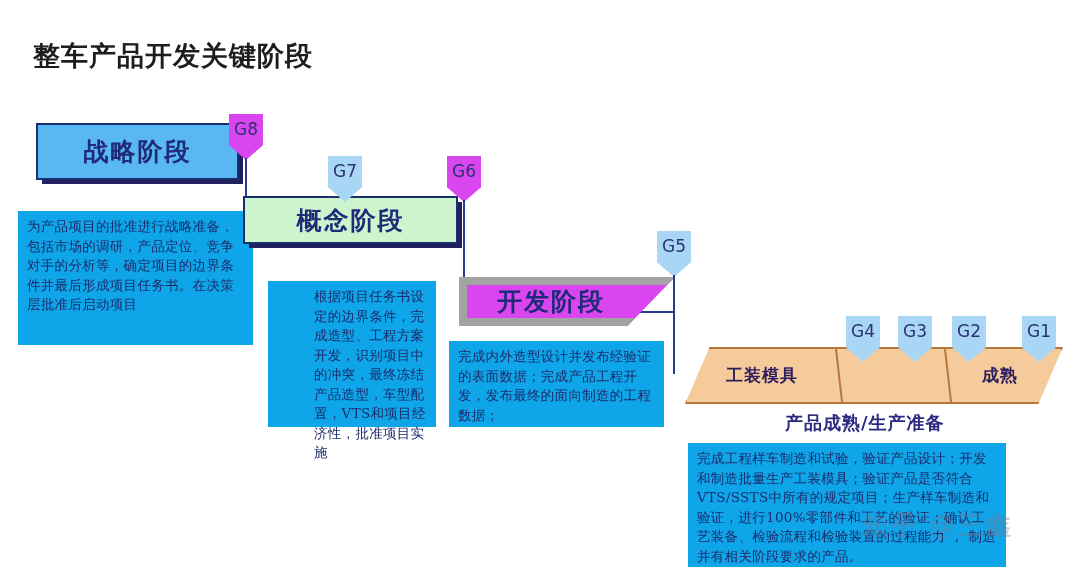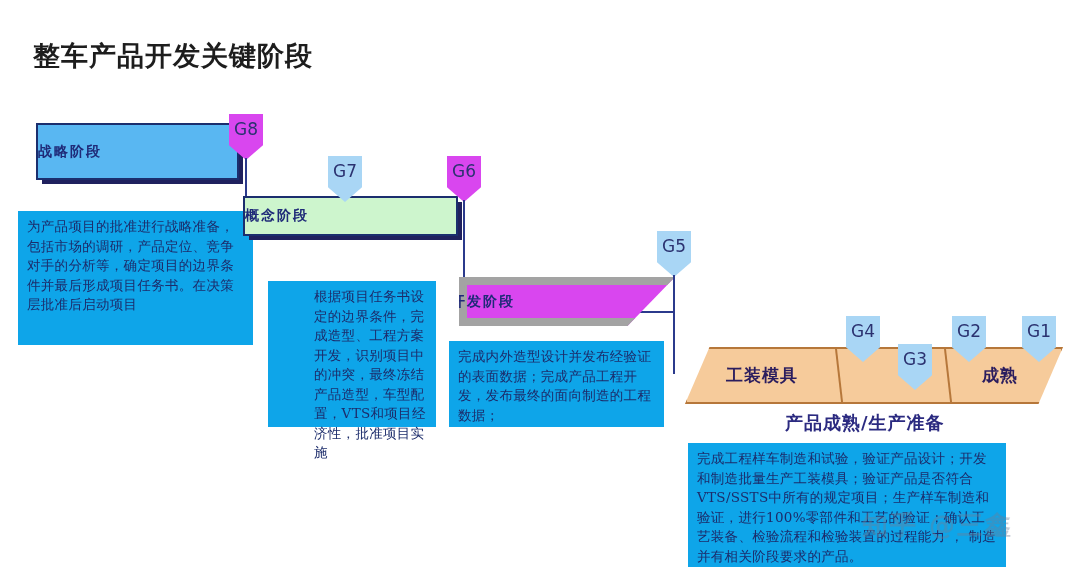--- a/index.html
+++ b/index.html
@@ -14,35 +14,35 @@
   
   .page-title{
     position:absolute; left:33px; top:14px;
     font-size:27px; font-weight:bold; color:#1d1d1d;
     letter-spacing:1px; white-space:nowrap;margin-top:24px;
   }
 
   
   .phase{
     position:absolute;
-    display:flex; align-items:center; 
-    font-size:14px; font-weight:bold; color:#1f2a78;
+    display:flex; align-items:center; justify-content:center;
+    font-size:25px; font-weight:bold; color:#1f2a78;
     letter-spacing:2px;
     box-shadow:5px 5px 0 -1px #20215e;
   }
   .phase-label{ pointer-events:none; }
 
   
   .phase-strategy{
     left:36px; top:123px; width:203px; height:57px;
     background:#59b7f2; border:2px solid #1b2e6e;
   }
   
   .phase-concept{
-    left:243px; top:196px; width:215px; height:40px;
+    left:243px; top:196px; width:215px; height:48px;
     background:#cdf5cd; border:2px solid #1b2e6e;
   }
   
   .phase-dev{
     left:459px; top:277px; width:216px; height:49px;
     background:#d946ef; border:8px solid #a3a3a3;
     box-shadow:none;
     clip-path:polygon(0 0, 100% 0, 78% 100%, 0 100%);
   }
   .phase-dev .phase-label{ transform:translateX(-16px); }
@@ -188,21 +188,21 @@
     </div>
   </div>
 
   <div class="gate-shadow" style="left:849px; top:319px;"></div>
   <div class="gate blue" style="left:846px; top:316px;">
     <span>G4</span>
   </div>
   <div class="stem" style="left:862px; top:360px; height:2px; width:0;"></div>
 
   <div class="gate-shadow" style="left:901px; top:319px;"></div>
-  <div class="gate blue" style="left:898px; top:316px;margin-top:28px;">
+  <div class="gate blue" style="left:898px; top:316px;">
     <span>G3</span>
   </div>
 
   <div class="gate-shadow" style="left:955px; top:319px;"></div>
   <div class="gate blue" style="left:952px; top:316px;">
     <span>G2</span>
   </div>
 
   <div class="gate-shadow" style="left:1025px; top:319px;"></div>
   <div class="gate blue" style="left:1022px; top:316px;">

